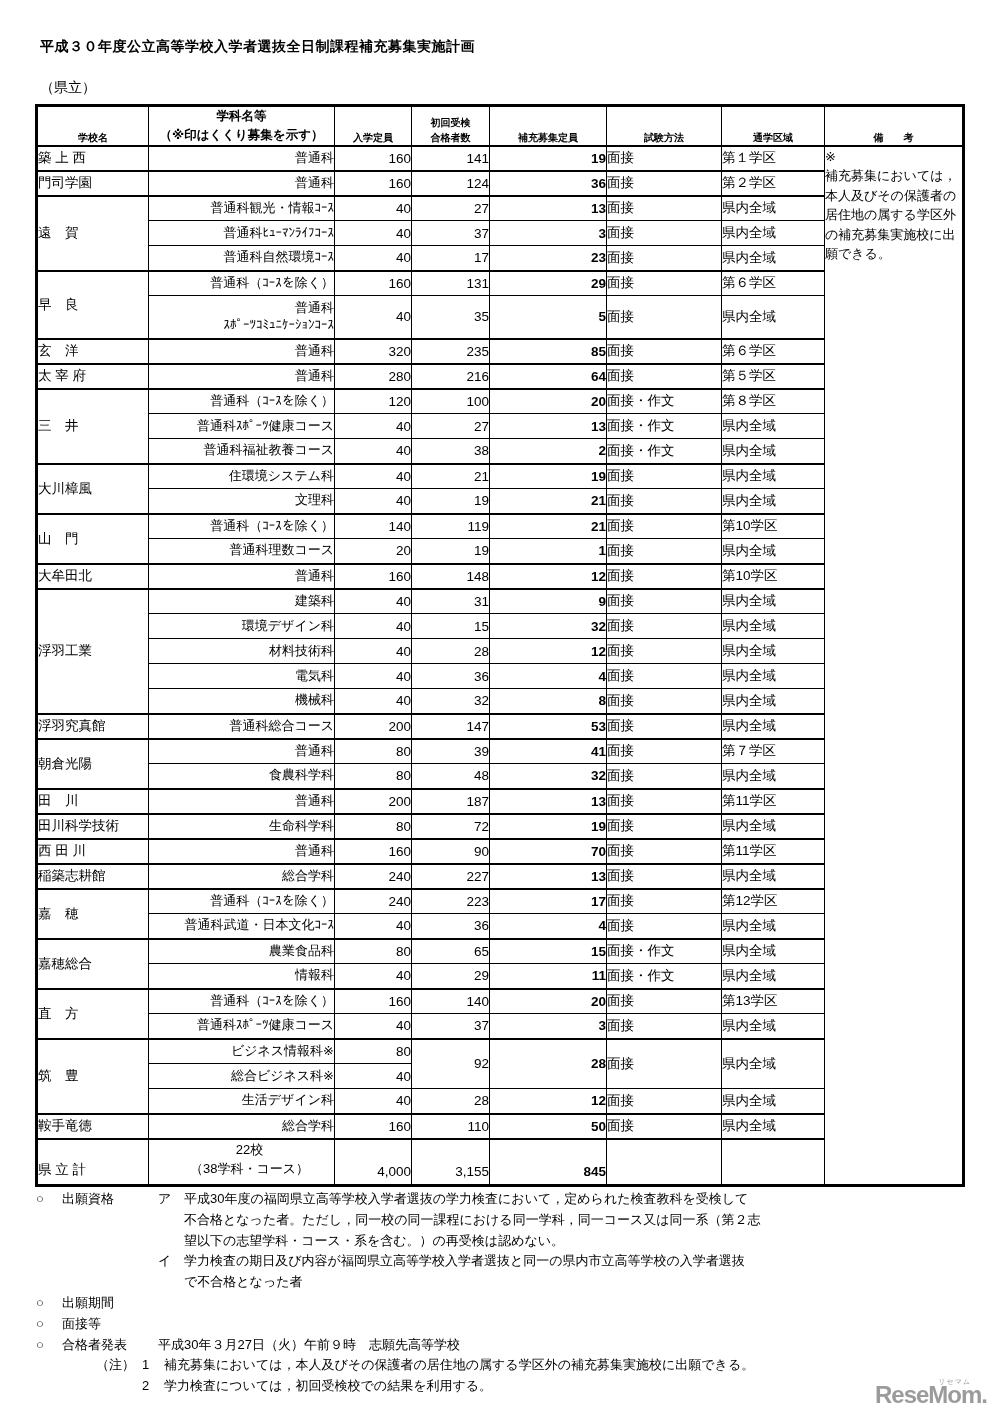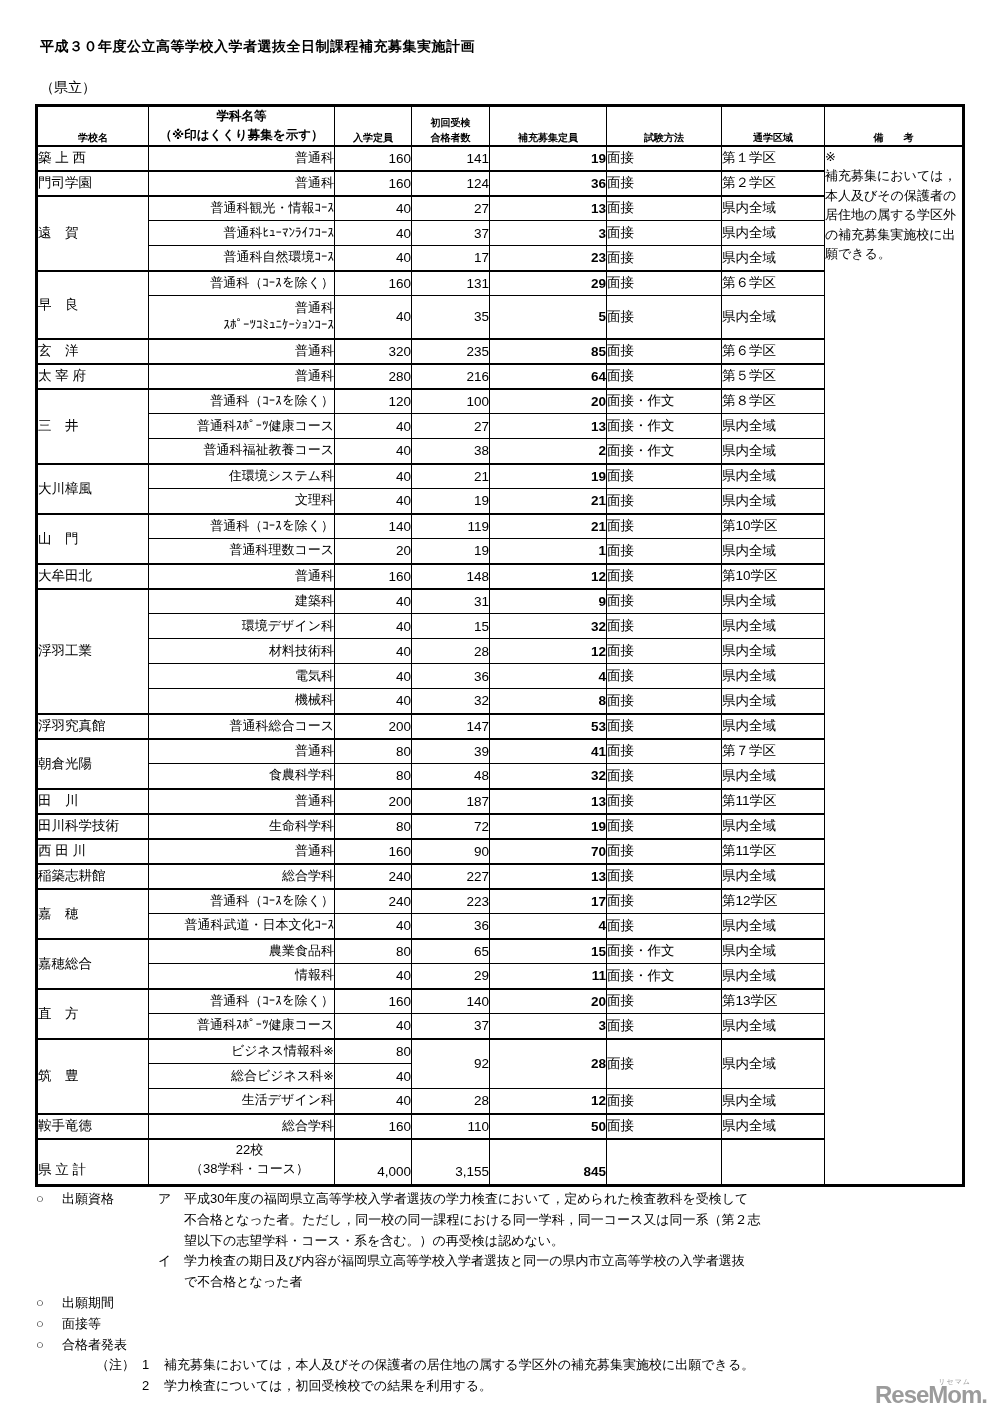--- a/index.html
+++ b/index.html
@@ -461,20 +461,21 @@
         <span class="f-marker">○</span>
         <span class="f-label">出願期間</span>
       </div>
       <div class="f-row">
         <span class="f-marker">○</span>
         <span class="f-label">面接等</span>
       </div>
       <div class="f-row">
         <span class="f-marker">○</span>
         <span class="f-label">合格者発表</span>
+        <div class="f-content"><span class="f-sub-text">平成30年３月27日（火）午前９時　志願先高等学校</span></div>
       </div>
       <div class="notes">
         <div class="note-row">
           <span class="note-label">（注）</span>
           <span class="note-no">1</span>
           <span class="note-text">補充募集においては，本人及びその保護者の居住地の属する学区外の補充募集実施校に出願できる。</span>
         </div>
         <div class="note-row">
           <span class="note-label"></span>
           <span class="note-no">2</span>

